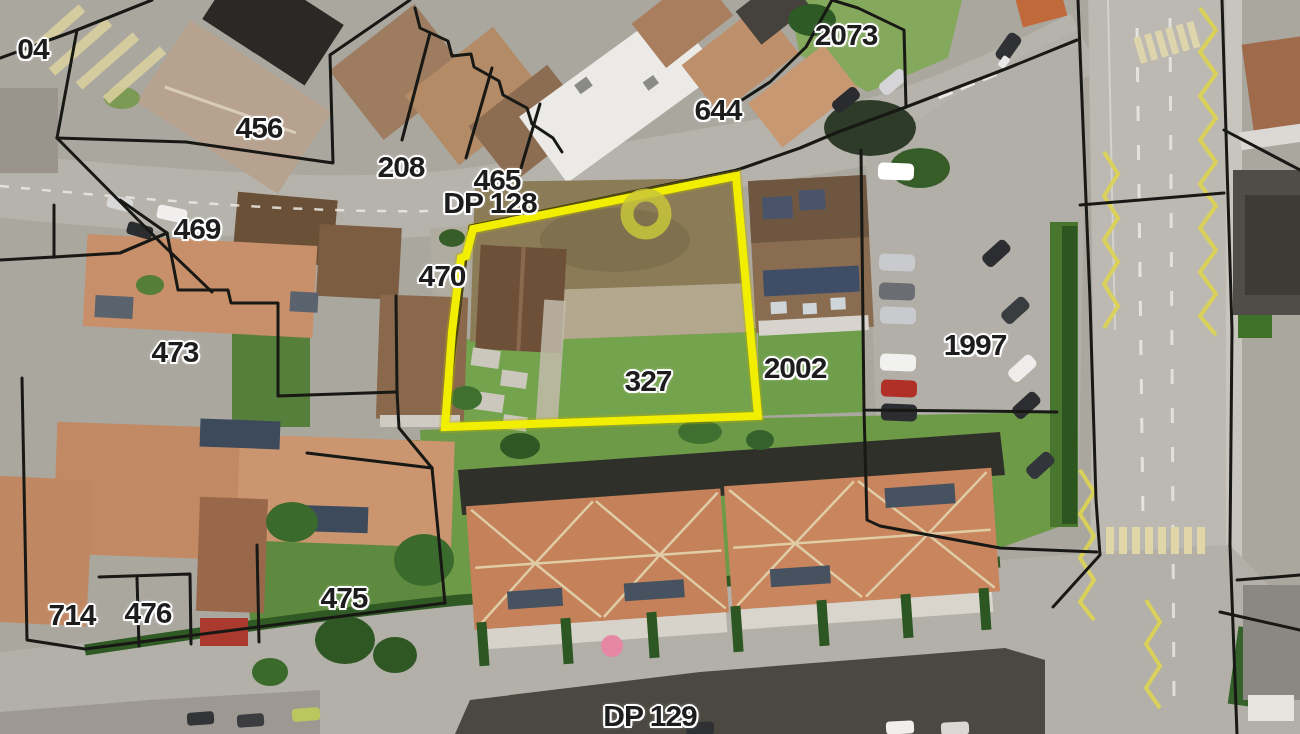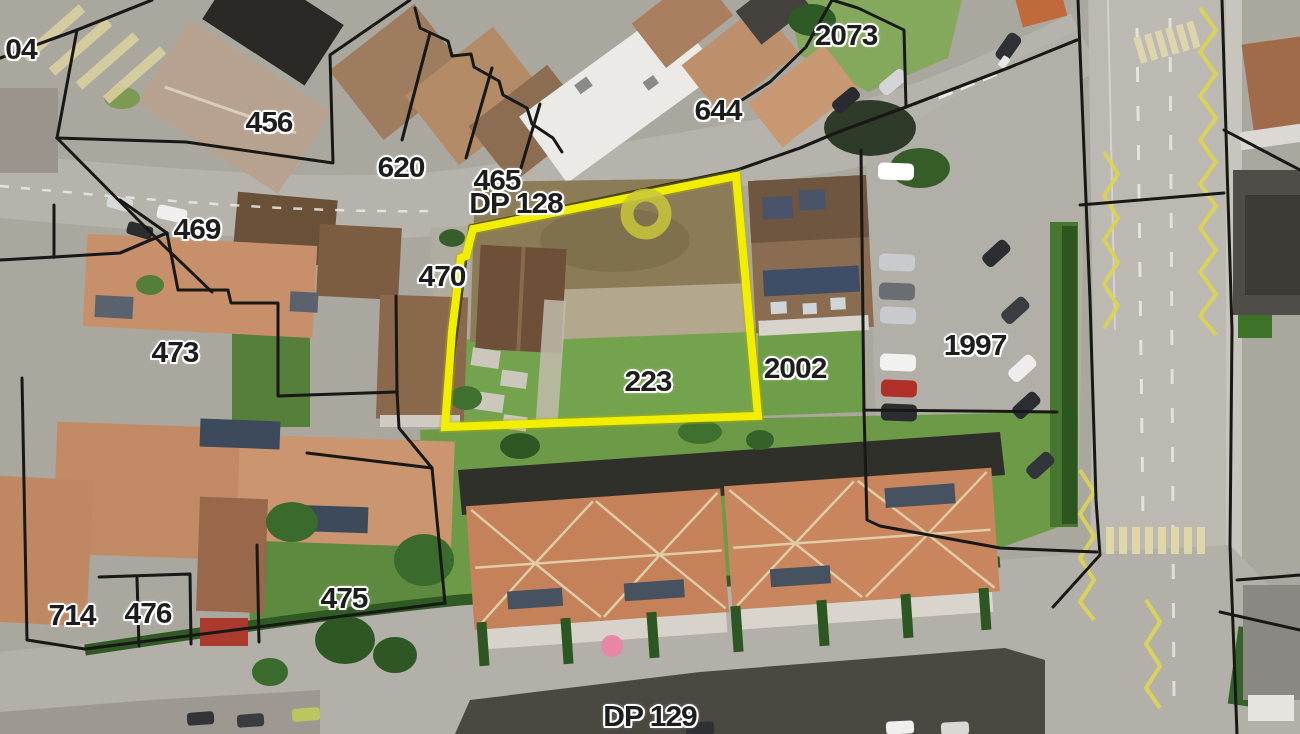--- a/index.html
+++ b/index.html
@@ -308,31 +308,31 @@
   </g>
 
   <g>
     <polygon points="473,229 466,256 461,258 452,332 445,427 758,416 736,176" fill="none" stroke="#b8ae00" stroke-width="12" opacity="0.35"></polygon>
     <polygon id="selected-outline" points="473,229 466,256 461,258 452,332 445,427 758,416 736,176" fill="none" stroke="#f2ee00" stroke-width="8" stroke-linejoin="miter"></polygon>
     <circle id="marker-ring" cx="646" cy="214" r="19" fill="none" stroke="#c8c53a" stroke-width="13" opacity="0.85"></circle>
   </g>
 </svg>
 
 <div id="labels-layer">
-      <div class="map-label" style="left: 21px; top: 49px; text-align: center;">04</div>
-      <div class="map-label" style="left: 259px; top: 122px; margin-left: 10px;">456</div>
-      <div class="map-label" style="left: 401px; top: 167px;">620</div>
+      <div class="map-label" style="left: 33px; top: 49px; text-align: center;">04</div>
+      <div class="map-label" style="left: 259px; top: 128px;">456</div>
+      <div class="map-label" style="left: 401px; top: 167px;">208</div>
       <div class="map-label" style="left: 497px; top: 180px; text-align: right;">465</div>
-      <div class="map-label" style="left: 494px; top: 203px; padding-left: 44px;">DP 128</div>
+      <div class="map-label" style="left: 468px; top: 203px; padding-left: 44px;">DP 128</div>
       <div class="map-label" style="left: 718px; top: 110px;">644</div>
       <div class="map-label" style="left: 846px; top: 35px;">2073</div>
       <div class="map-label" style="left: 183px; top: 229px; padding-left: 28px;">469</div>
       <div class="map-label" style="left: 433px; top: 276px; margin-left: 9px;">470</div>
       <div class="map-label" style="left: 127px; top: 352px; margin-left: 48px;">473</div>
-      <div class="map-label" style="left: 648px; top: 381px;">223</div>
+      <div class="map-label" style="left: 648px; top: 381px;">327</div>
       <div class="map-label" style="left: 795px; top: 368px;">2002</div>
       <div class="map-label" style="left: 975px; top: 345px;">1997</div>
       <div class="map-label" style="left: 72px; top: 615px;">714</div>
       <div class="map-label" style="left: 148px; top: 613px;">476</div>
       <div class="map-label" style="left: 344px; top: 598px;">475</div>
       <div class="map-label" style="left: 650px; top: 716px;">DP 129</div>
     </div>
 </div>
 
 </body></html>

